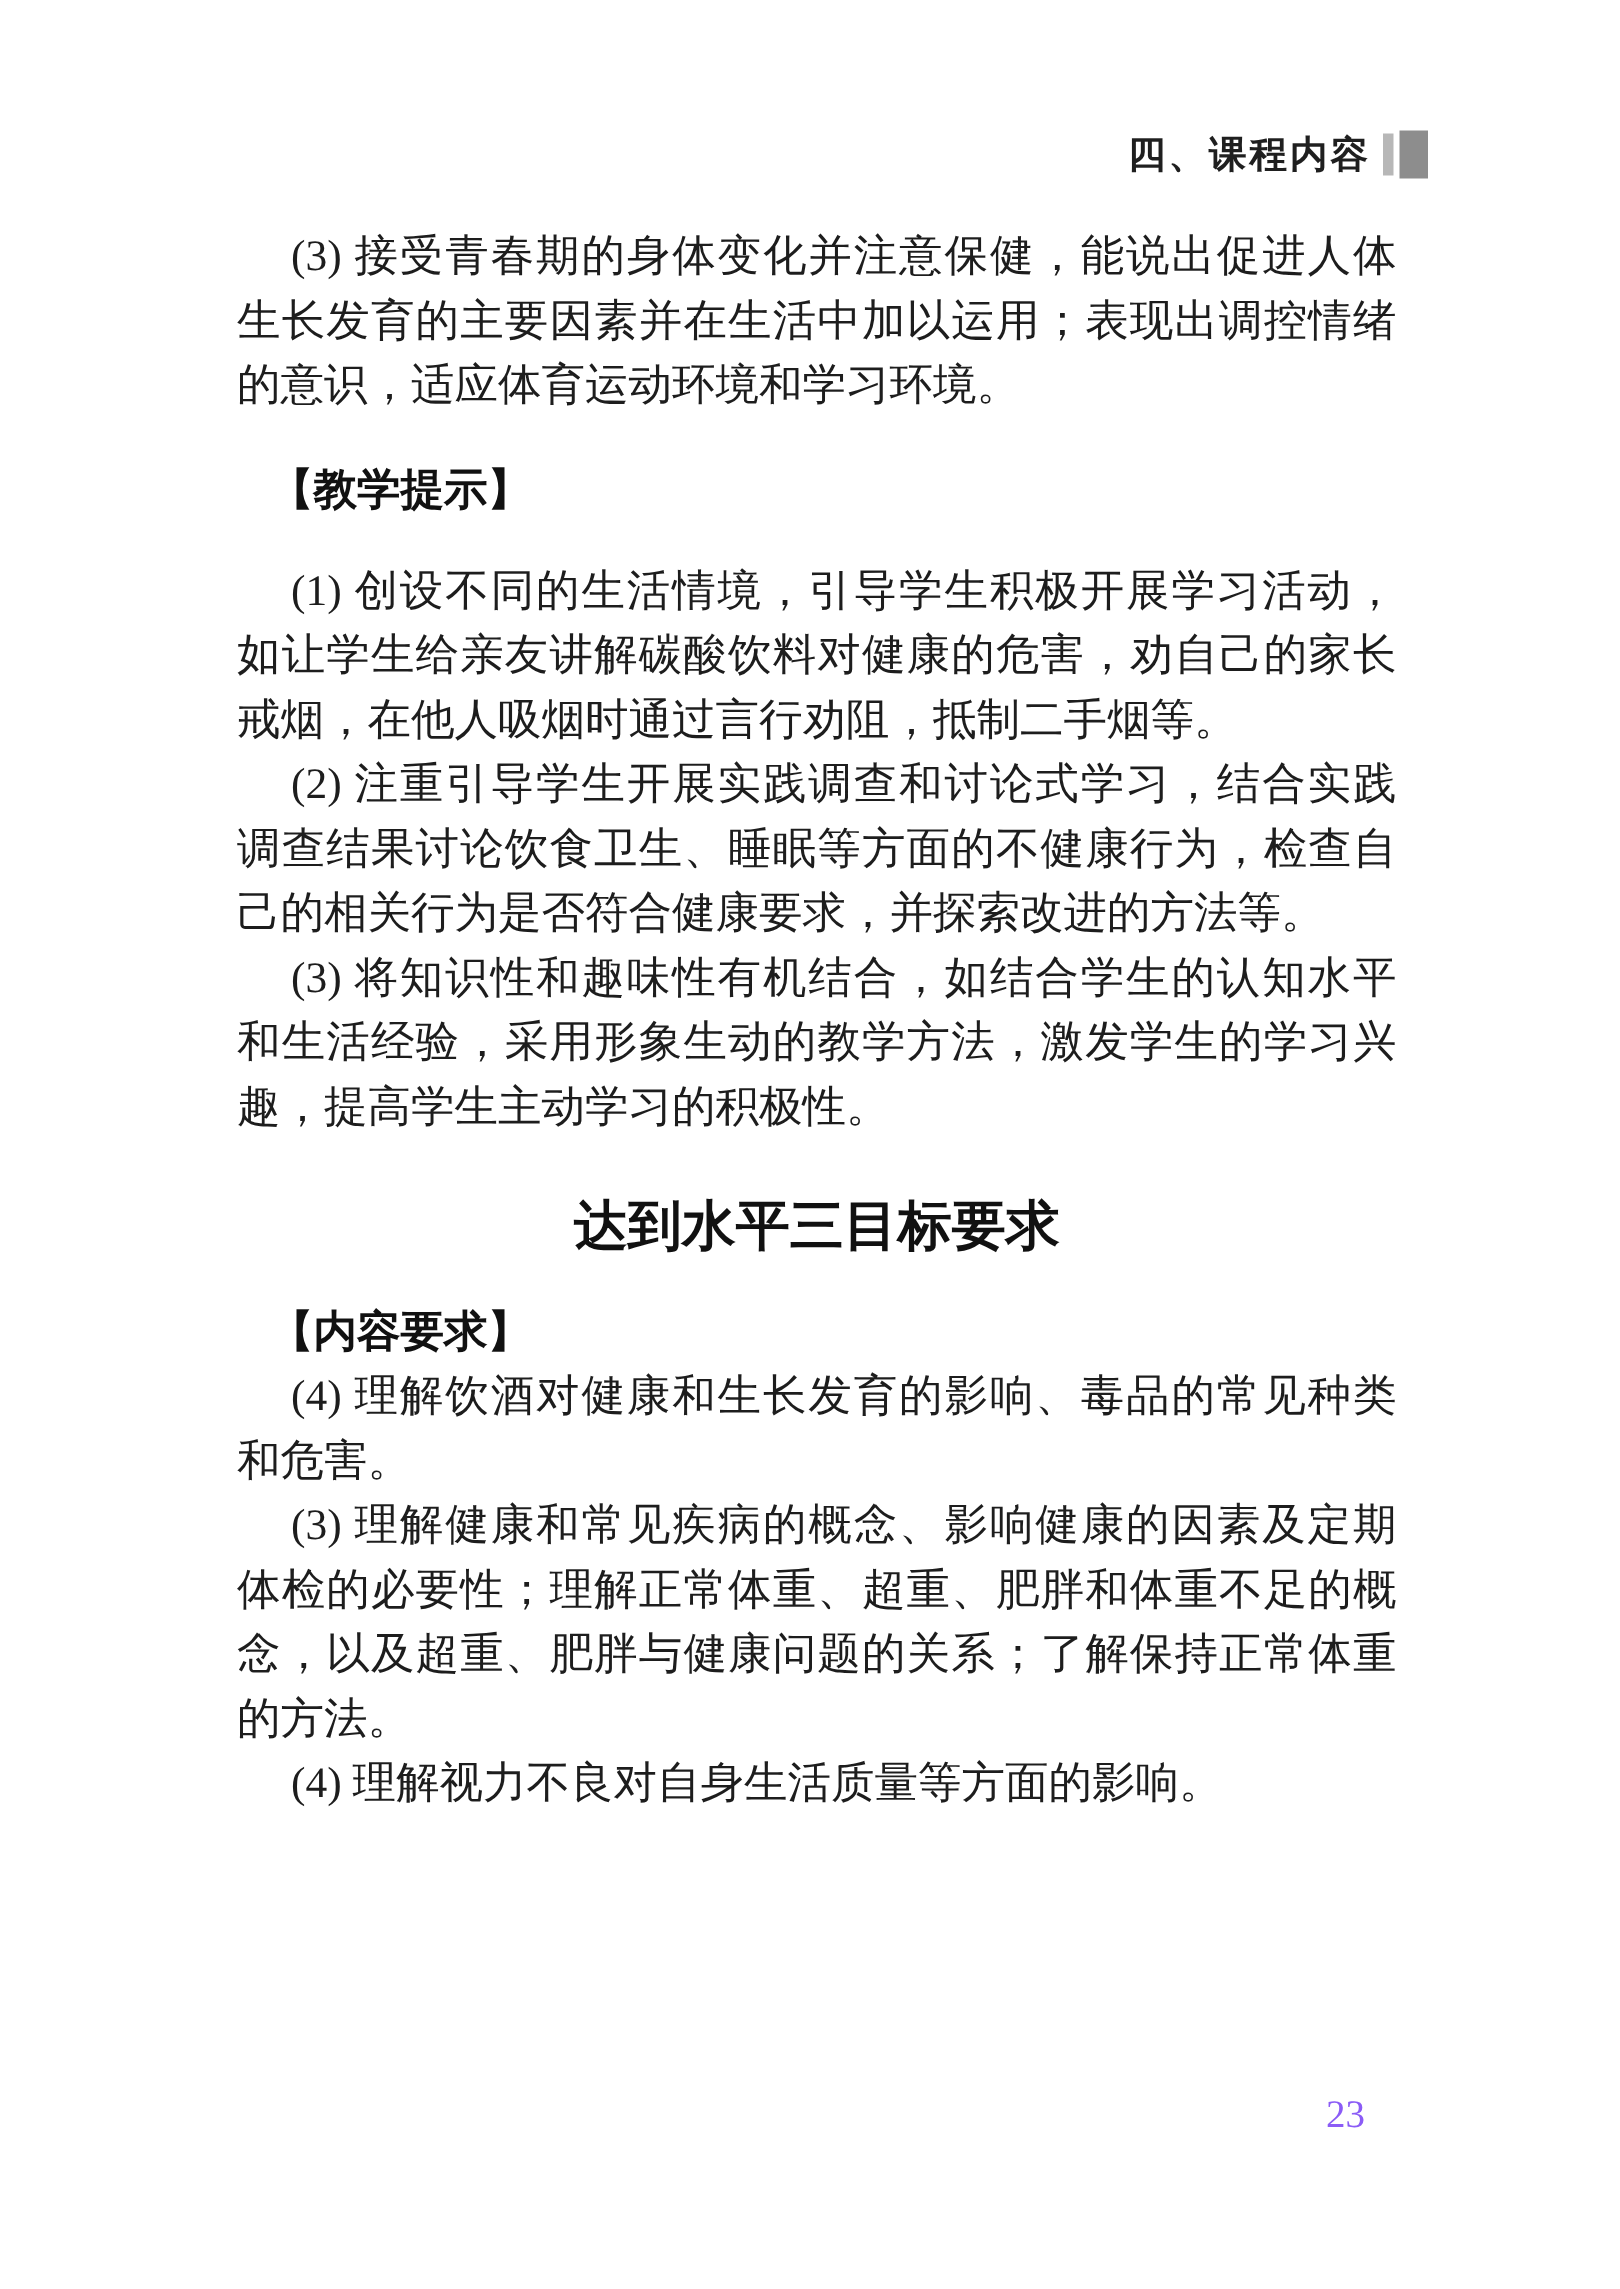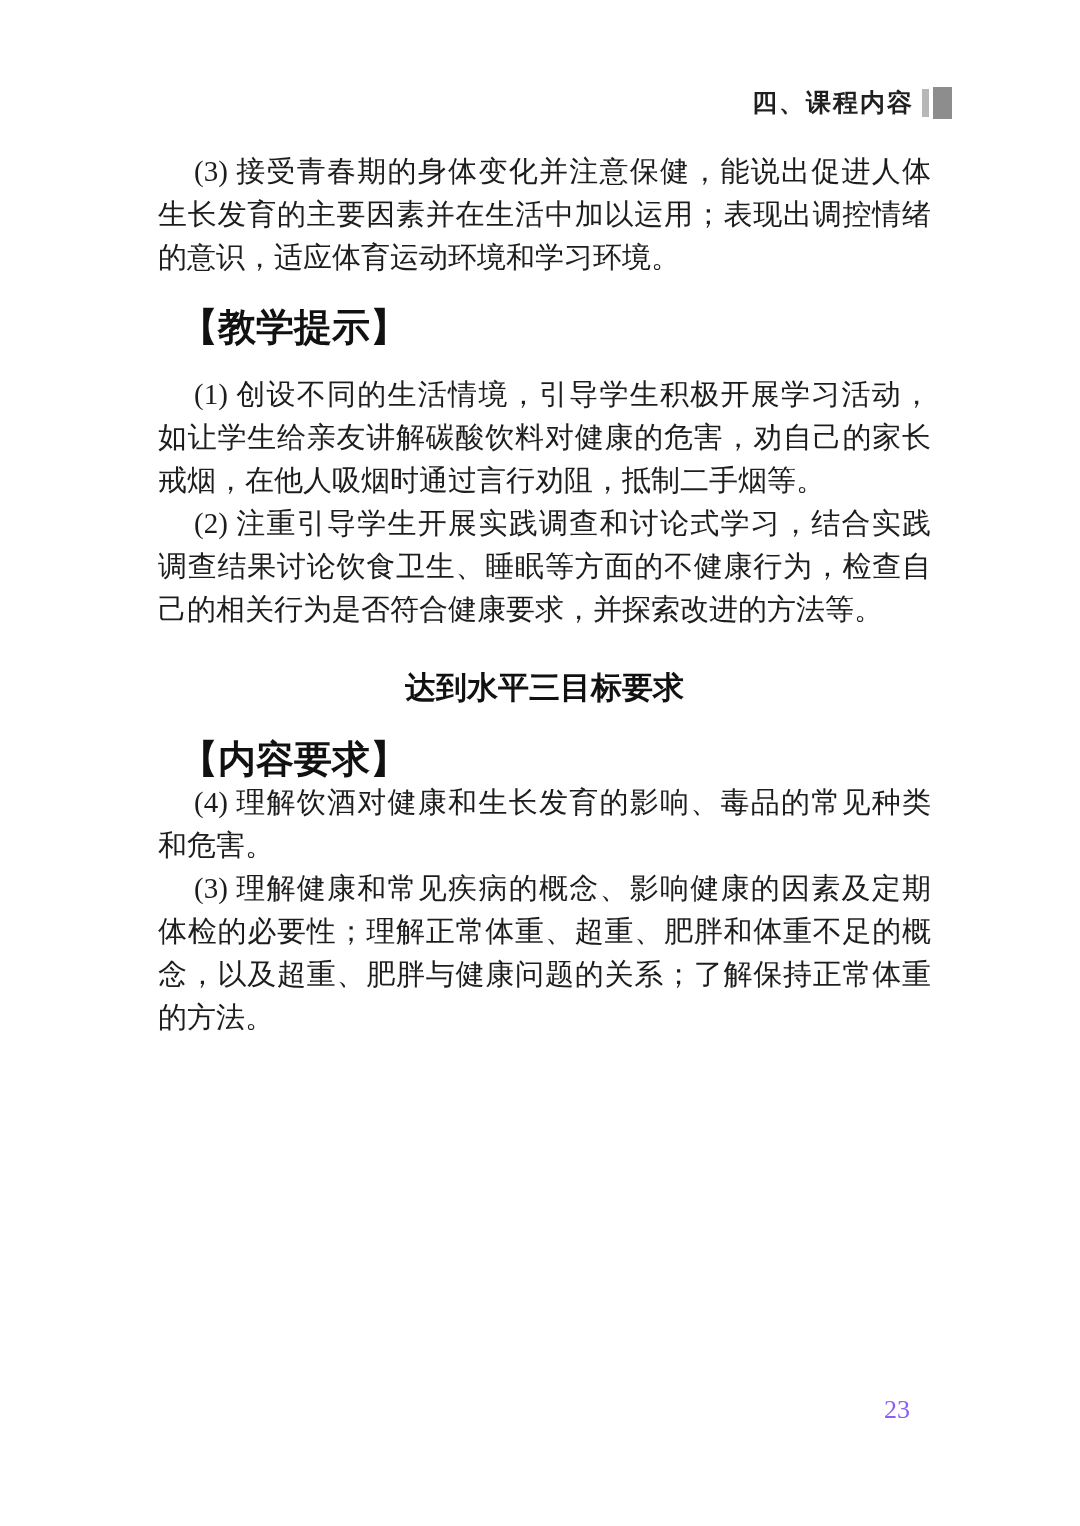--- a/index.html
+++ b/index.html
@@ -40,30 +40,30 @@
   .para {
     font-size: 29px;
     line-height: 43px;
     text-align: justify;
     text-indent: 36px;
     color: #1d1d1d;
   }
   .bracket-heading {
     font-family: "Liberation Sans", "DejaVu Sans", sans-serif;
     font-weight: bold;
-    font-size: 38px;
+    font-size: 29px;
     line-height: 44px;
     color: #111111;
     margin: 26px 0 0 22px;
   }
   .tips-first { margin-top: 24px; }
   .level-title {
     font-family: "Liberation Sans", "DejaVu Sans", sans-serif;
     font-weight: bold;
-    font-size: 31px;
+    font-size: 36px;
     line-height: 46px;
     text-align: center;
     color: #111111;
     margin-top: 34px;
   }
   .content-req-heading { }
   .req-first { margin-top: 18px; }
   .page-number {
     position: absolute;
     top: 1396px;
@@ -86,25 +86,27 @@
   </div>
 
   <div class="body-col">
 
     <p class="para">(3) 接受青春期的身体变化并注意保健，能说出促进人体生长发育的主要因素并在生活中加以运用；表现出调控情绪的意识，适应体育运动环境和学习环境。</p>
 
     <h3 class="bracket-heading">【教学提示】</h3>
 
     <p class="para tips-first">(1) 创设不同的生活情境，引导学生积极开展学习活动，如让学生给亲友讲解碳酸饮料对健康的危害，劝自己的家长戒烟，在他人吸烟时通过言行劝阻，抵制二手烟等。</p>
     <p class="para">(2) 注重引导学生开展实践调查和讨论式学习，结合实践调查结果讨论饮食卫生、睡眠等方面的不健康行为，检查自己的相关行为是否符合健康要求，并探索改进的方法等。</p>
+    <p class="para">(3) 将知识性和趣味性有机结合，如结合学生的认知水平和生活经验，采用形象生动的教学方法，激发学生的学习兴趣，提高学生主动学习的积极性。</p>
 
     <h2 class="level-title">达到水平三目标要求</h2>
 
     <h3 class="bracket-heading content-req-heading">【内容要求】</h3>
 
     <p class="para">(4) 理解饮酒对健康和生长发育的影响、毒品的常见种类和危害。</p>
     <p class="para">(3) 理解健康和常见疾病的概念、影响健康的因素及定期体检的必要性；理解正常体重、超重、肥胖和体重不足的概念，以及超重、肥胖与健康问题的关系；了解保持正常体重的方法。</p>
+    <p class="para">(4) 理解视力不良对自身生活质量等方面的影响。</p>
 
   </div>
 
   <div class="page-number">23</div>
 
 </div>
 
 </body></html>

